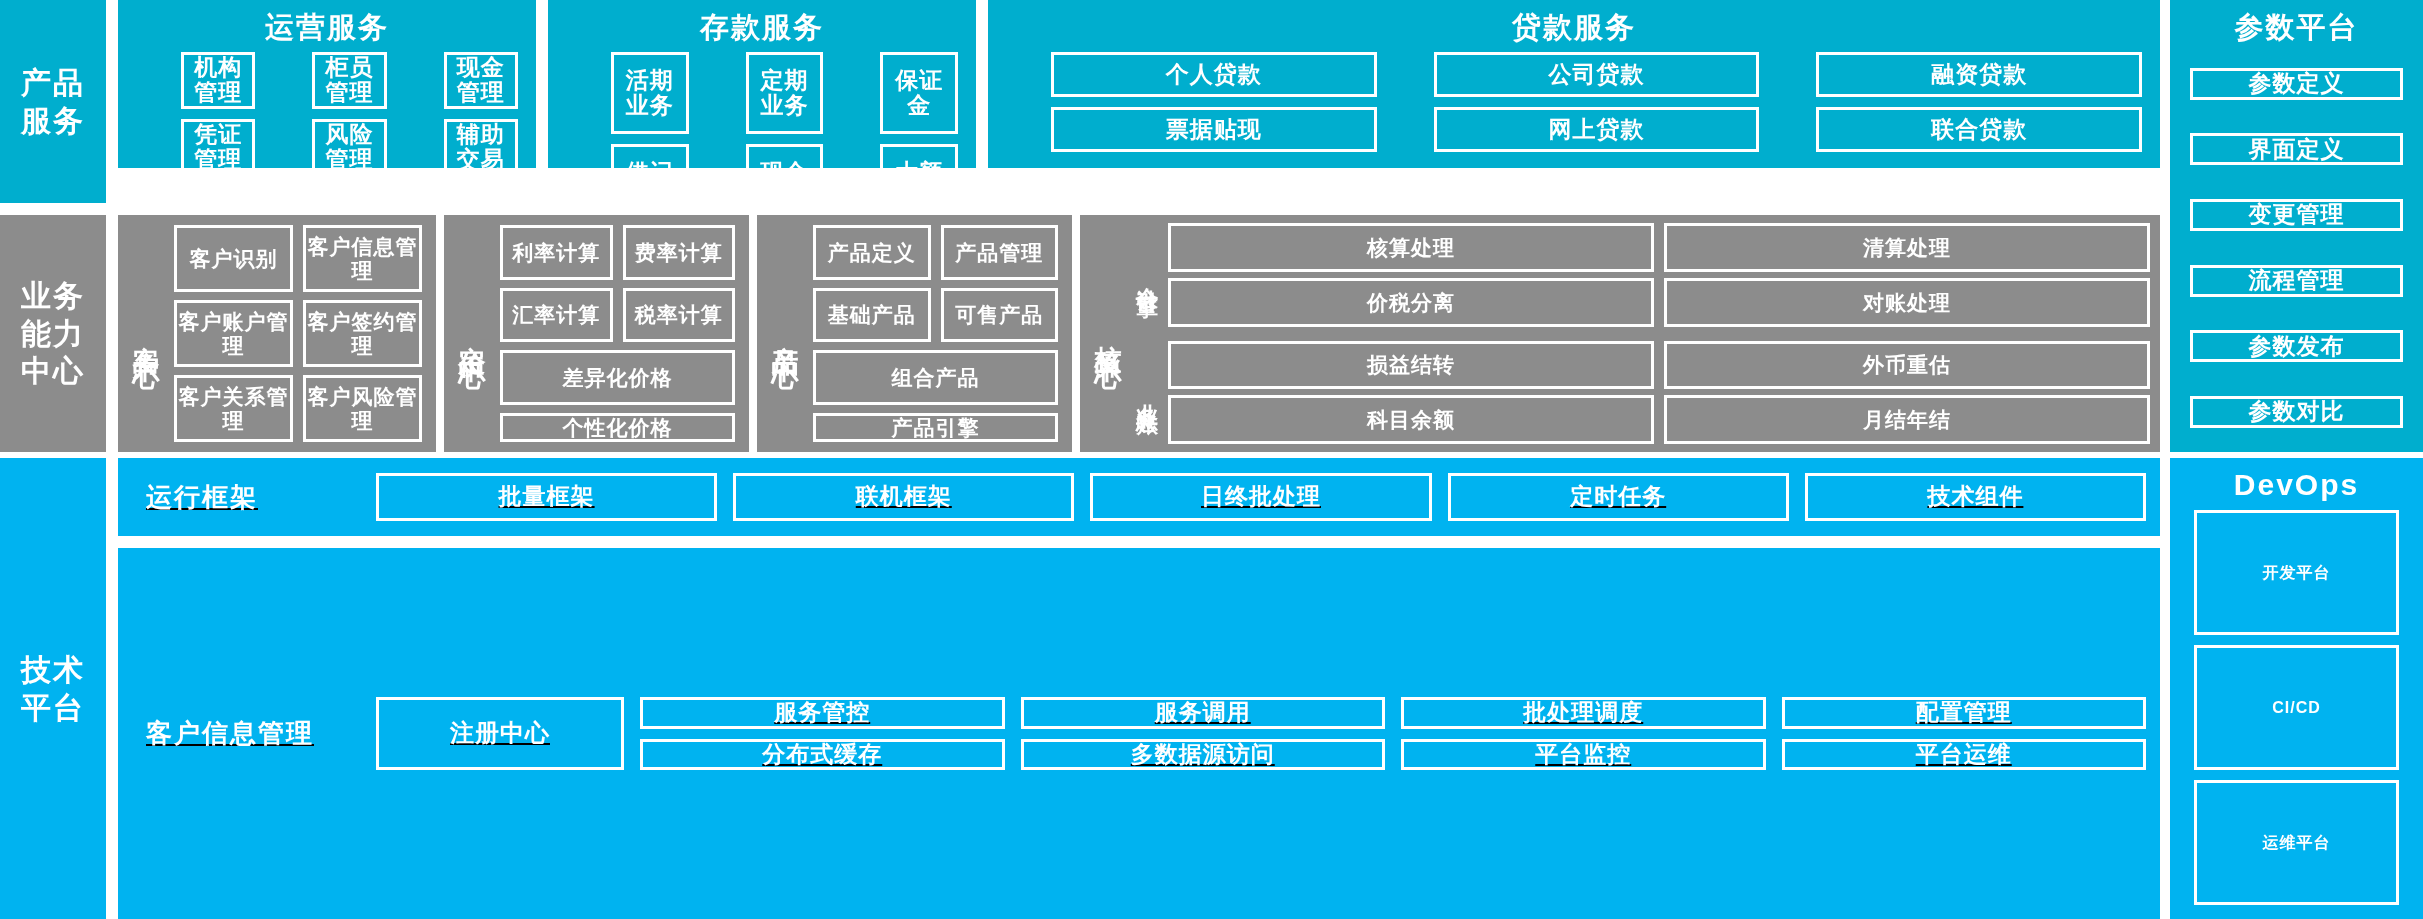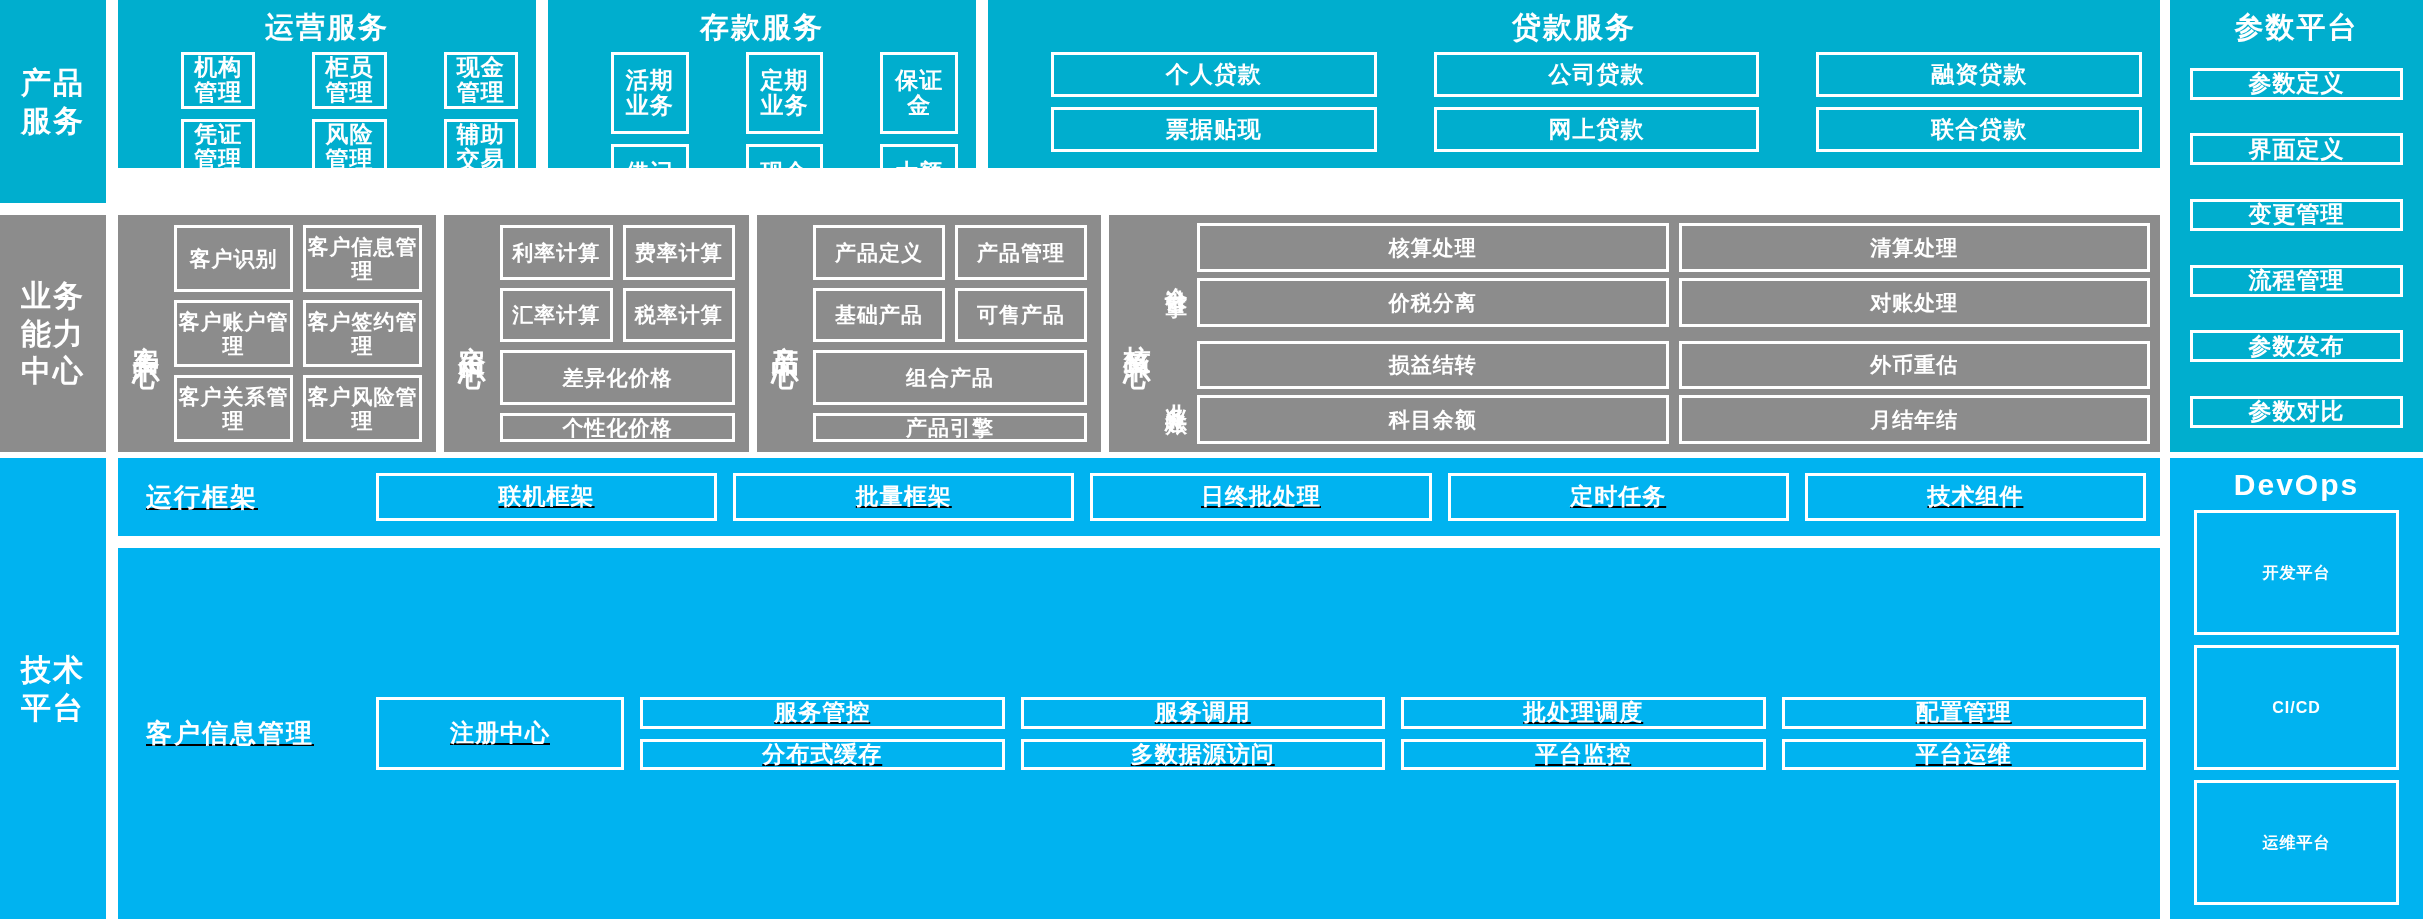--- a/index.html
+++ b/index.html
@@ -58,21 +58,21 @@
   .param-list { flex:1; display:flex; flex-direction:column; justify-content:space-around; gap:6px; }
   .param-list .cell { height:32px; font-size:23px; }
 
   
   .band2 { position:absolute; left:0; top:215px; width:2423px; height:237px; }
   .b2-label { position:absolute; left:0; top:0; width:106px; height:237px; background:#8C8C8C; }
   .b2-centers { position:absolute; left:118px; top:0; right:263px; height:237px; display:flex; gap:8px; }
   .center { background:#8C8C8C; display:flex; padding:8px 10px; gap:6px; }
   .c-cust { width:318px; }
   .c-price{ width:305px; }
-  .c-prod { width:344px; }
+  .c-prod { width:315px; }
   .c-acct { flex:1; }
   .center-body { flex:1; display:grid; gap:8px 10px; padding:2px 4px; }
   .body-2x3 { grid-template-columns: repeat(2,1fr); grid-template-rows: repeat(3,1fr); }
   .center-body .cell { font-size:21px; border-width:3px; }
   .wide2 { grid-column: span 2; }
   .acct-body { flex:1; display:flex; flex-direction:column; gap:14px; }
   .acct-section { flex:1; display:flex; gap:6px; }
   .acct-grid { flex:1; display:grid; grid-template-columns: repeat(2,1fr); grid-template-rows: repeat(2,1fr); gap:6px 10px; }
   .acct-grid .cell { font-size:21px; }
   .vlabel-sm { font-size:22px; letter-spacing:3px; }
@@ -240,22 +240,22 @@
   <div class="band3">
     <div class="b3-label sidelabel">
       <span>技术<br>平台</span>
     </div>
 
     <div class="b3-main">
 
       <div class="b3-row r-run">
         <div class="rowlabel">运行框架</div>
         <div class="run-items">
+          <div class="cell">批量框架</div>
           <div class="cell">联机框架</div>
-          <div class="cell">批量框架</div>
           <div class="cell">日终批处理</div>
           <div class="cell">定时任务</div>
           <div class="cell">技术组件</div>
         </div>
       </div>
 
       <div class="b3-row r-dist">
         <div class="rowlabel">客户信息管理</div>
         <div class="dist-items">
           <div class="cell reg-cell">注册中心</div>

